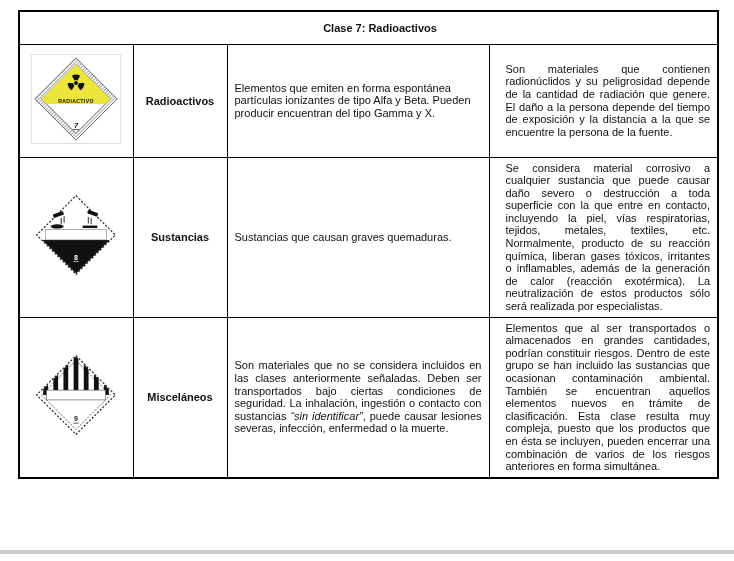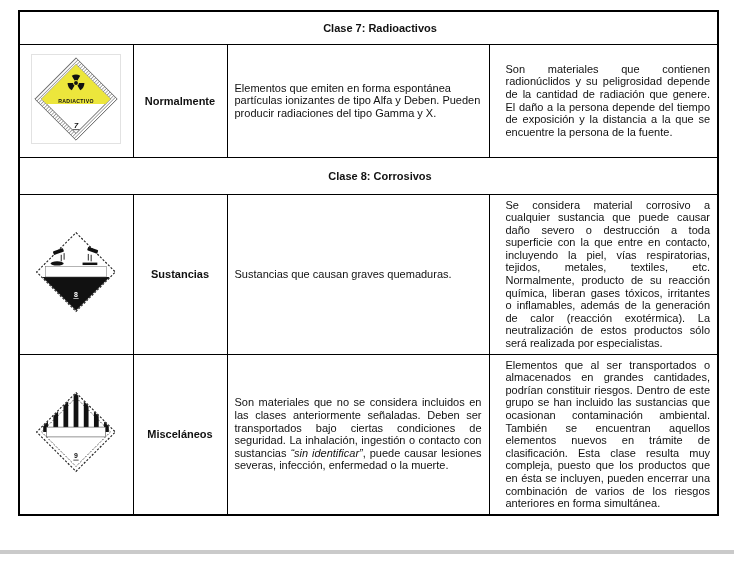--- a/index.html
+++ b/index.html
@@ -78,28 +78,25 @@
                 <path d="M53.5,31 L60,31 A10,10 0 0 1 55,39.66 L51.75,34.03 A3.5,3.5 0 0 0 53.5,31 Z"></path>
                 <path d="M48.25,34.03 L45,39.66 A10,10 0 0 1 40,31 L46.5,31 A3.5,3.5 0 0 0 48.25,34.03 Z"></path>
                 <circle cx="50" cy="31" r="2.3"></circle>
               </g>
               <text x="50" y="55" text-anchor="middle" font-size="6.2" font-weight="bold" letter-spacing="0.4" fill="#111">RADIACTIVO</text>
               <text x="50" y="84" text-anchor="middle" font-size="9" font-weight="bold" font-style="italic" fill="#111">7</text>
               <line x1="46" y1="86.5" x2="54" y2="86.5" stroke="#111" stroke-width="0.9"></line>
             </svg>
           </div>
         </td>
-        <td class="name-cell">Normalmente</td>
-        <td class="desc-cell"><span>Elementos que emiten en forma espontánea partículas ionizantes de tipo Alfa y Deben. Pueden producir radiaciones del tipo Gamma y X.</span><span class="em"></span><span></span></td>
+        <td class="name-cell">Radioactivos</td>
+        <td class="desc-cell"><span>Elementos que emiten en forma espontánea partículas ionizantes de tipo Alfa y Beta. Pueden producir encuentran del tipo Gamma y X.</span><span class="em"></span><span></span></td>
         <td class="details-cell">Son materiales que contienen radionúclidos y su peligrosidad depende de la cantidad de radiación que genere. El daño a la persona depende del tiempo de exposición y la distancia a la que se encuentre la persona de la fuente.</td>
       </tr>
 
-      <tr style="height:37px">
-        <td class="header-cell" colspan="4">Clase 8: Corrosivos</td>
-      </tr>
       <tr style="height:160px">
         <td class="placard-cell">
           <div class="placard">
             <svg width="82" height="82" viewBox="0 0 100 100" aria-hidden="true">
               <polygon points="50,2 98,50 50,98 2,50" fill="#ffffff" stroke="#222" stroke-width="1.4" stroke-dasharray="2.6,2"></polygon>
               <polygon points="9,56 91,56 50,97" fill="#111"></polygon>
               <g fill="#111" stroke="#111">
                 <rect x="22" y="23" width="13" height="4.5" rx="1" transform="rotate(-20 28 25)" stroke="none"></rect>
                 <line x1="32" y1="29" x2="32" y2="37" stroke-width="1.1"></line>
                 <line x1="35.5" y1="27" x2="35.5" y2="35" stroke-width="1.1"></line>

